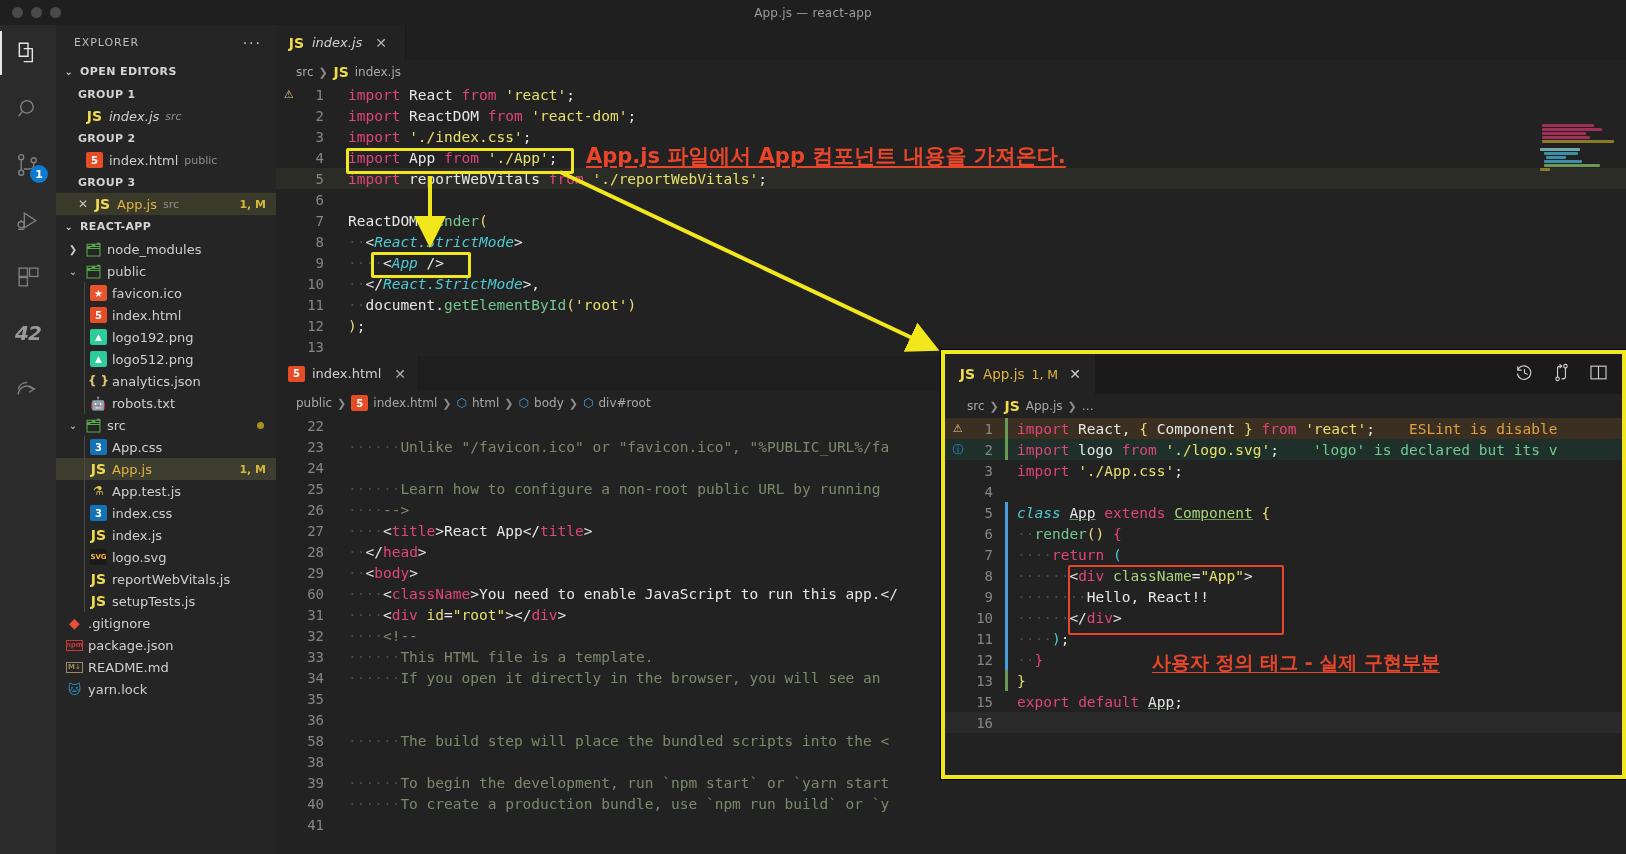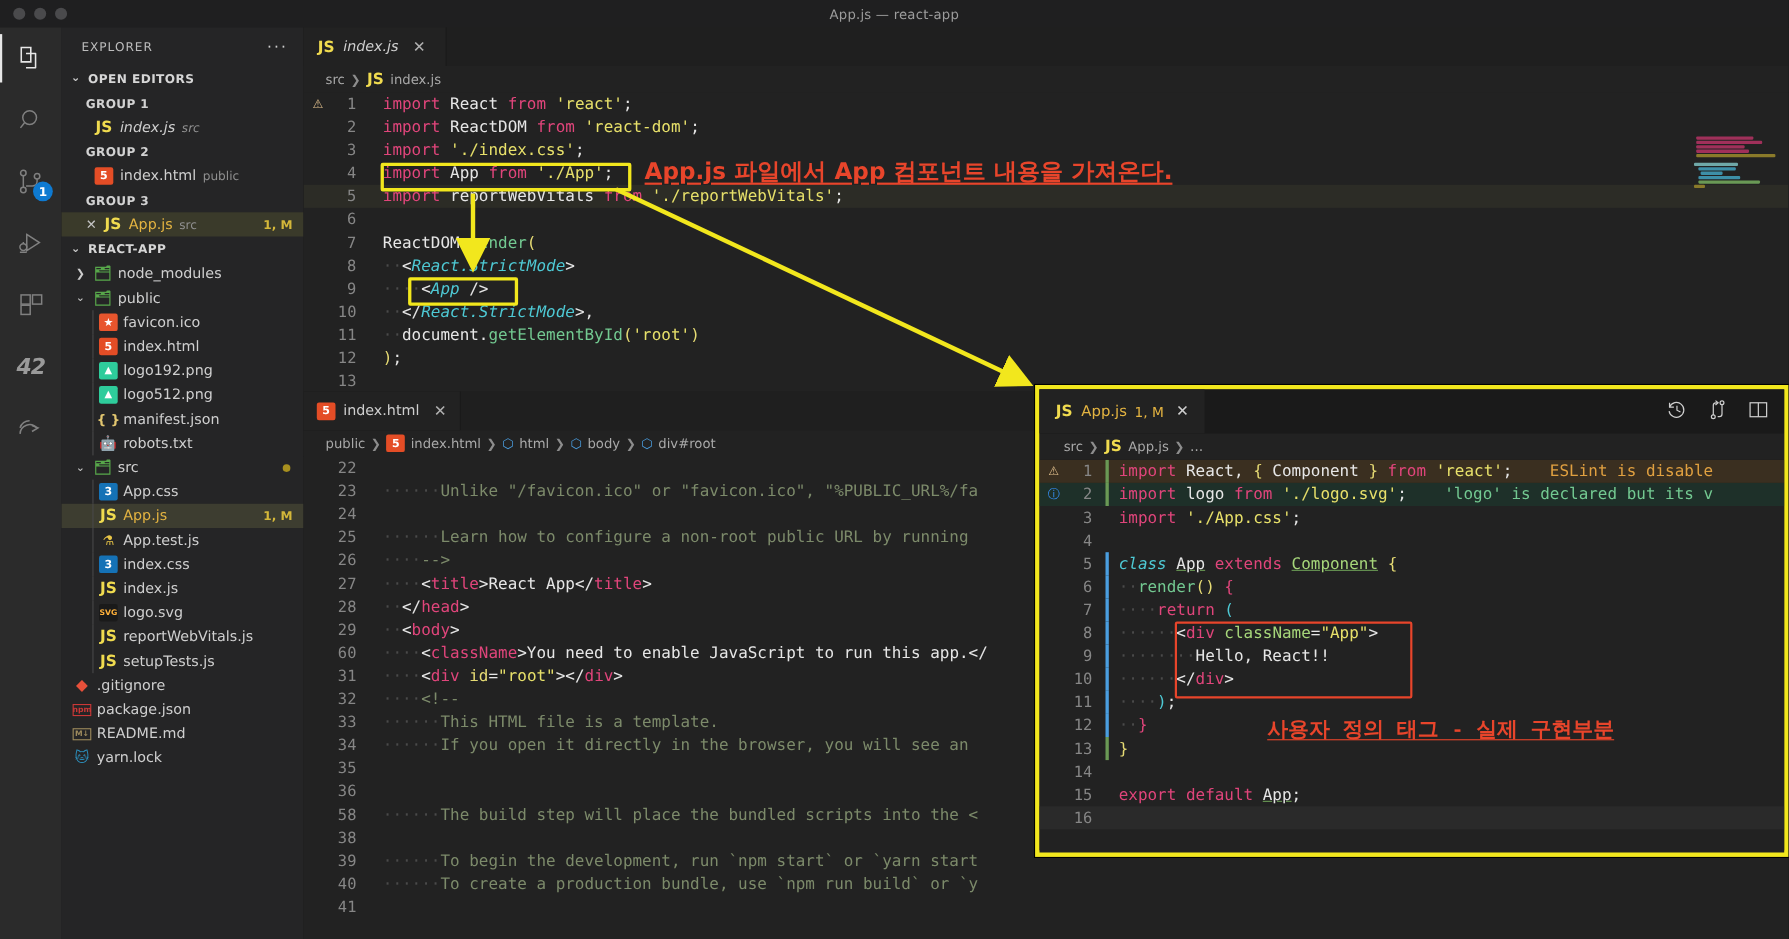--- a/index.html
+++ b/index.html
@@ -311,21 +311,21 @@
           <span>logo192.png</span>
           <span class="indent-guide"></span>
         </div>
         <div class="tree-row" style="padding-left: 34px;">
           <span class="ficon ic-png">▲</span>
           <span>logo512.png</span>
           <span class="indent-guide"></span>
         </div>
         <div class="tree-row" style="padding-left: 34px;">
           <span class="ficon ic-json">{ }</span>
-          <span>manifest.json</span>
+          <span>analytics.json</span>
           <span class="indent-guide"></span>
         </div>
         <div class="tree-row" style="padding-left: 34px;">
           <span class="ficon ic-robot">🤖</span>
           <span>robots.txt</span>
           <span class="indent-guide"></span>
         </div>
         <div class="tree-row" style="padding-left: 10px;">
           <span class="chev">⌄</span>
           <span class="ficon ic-folder-green">🗂</span>
@@ -554,30 +554,29 @@
         <div class="coderow"><span class="gutter-warn"></span><span class="lnum">4</span><span style="width: 12px; flex: 0 0 12px;"></span><span class="code"></span></div>
         <div class="coderow"><span class="gutter-warn"></span><span class="lnum">5</span><span style="width: 3px; height: 21px; background: rgb(74, 158, 224); margin-right: 9px; flex: 0 0 3px;"></span><span class="code"><span class="cls">class</span><span class="wh"> </span><span style="color: rgb(230, 230, 230); text-decoration: underline rgb(106, 153, 85);">App</span><span class="wh"> </span><span class="pnk">extends</span><span class="wh"> </span><span style="color: rgb(166, 214, 122); text-decoration: underline rgb(106, 153, 85);">Component</span><span class="wh"> </span><span class="yl">{</span></span></div>
         <div class="coderow"><span class="gutter-warn"></span><span class="lnum">6</span><span style="width: 3px; height: 21px; background: rgb(74, 158, 224); margin-right: 9px; flex: 0 0 3px;"></span><span class="code"><span class="dotsep">··</span><span class="fn">render</span><span class="yl">()</span><span class="wh"> </span><span class="pnk">{</span></span></div>
         <div class="coderow"><span class="gutter-warn"></span><span class="lnum">7</span><span style="width: 3px; height: 21px; background: rgb(74, 158, 224); margin-right: 9px; flex: 0 0 3px;"></span><span class="code"><span class="dotsep">····</span><span class="pnk">return</span><span class="wh"> </span><span class="tg2">(</span></span></div>
         <div class="coderow"><span class="gutter-warn"></span><span class="lnum">8</span><span style="width: 3px; height: 21px; background: rgb(74, 158, 224); margin-right: 9px; flex: 0 0 3px;"></span><span class="code"><span class="dotsep">······</span><span class="wh">&lt;</span><span class="pnk">div</span><span class="wh"> </span><span style="color: rgb(166, 214, 122);">className</span><span class="wh">=</span><span class="s">"App"</span><span class="wh">&gt;</span></span></div>
         <div class="coderow"><span class="gutter-warn"></span><span class="lnum">9</span><span style="width: 3px; height: 21px; background: rgb(74, 158, 224); margin-right: 9px; flex: 0 0 3px;"></span><span class="code"><span class="dotsep">········</span><span class="wh">Hello, React!!</span></span></div>
         <div class="coderow"><span class="gutter-warn"></span><span class="lnum">10</span><span style="width: 3px; height: 21px; background: rgb(74, 158, 224); margin-right: 9px; flex: 0 0 3px;"></span><span class="code"><span class="dotsep">······</span><span class="wh">&lt;/</span><span class="pnk">div</span><span class="wh">&gt;</span></span></div>
         <div class="coderow"><span class="gutter-warn"></span><span class="lnum">11</span><span style="width: 3px; height: 21px; background: rgb(74, 158, 224); margin-right: 9px; flex: 0 0 3px;"></span><span class="code"><span class="dotsep">····</span><span class="tg2">)</span><span class="wh">;</span></span></div>
         <div class="coderow"><span class="gutter-warn"></span><span class="lnum">12</span><span style="width: 3px; height: 21px; background: rgb(74, 158, 224); margin-right: 9px; flex: 0 0 3px;"></span><span class="code"><span class="dotsep">··</span><span class="pnk">}</span></span></div>
         <div class="coderow"><span class="gutter-warn"></span><span class="lnum">13</span><span style="width: 3px; height: 21px; background: rgb(106, 153, 85); margin-right: 9px; flex: 0 0 3px;"></span><span class="code"><span class="yl">}</span></span></div>
-        <div class="coderow"><span class="gutter-warn"></span><span class="lnum">14</span><span style="width: 12px; flex: 0 0 12px;"></span><span class="code"></span></div>
         <div class="coderow"><span class="gutter-warn"></span><span class="lnum">15</span><span style="width: 12px; flex: 0 0 12px;"></span><span class="code"><span class="k">export</span><span class="wh"> </span><span class="pnk">default</span><span class="wh"> </span><span style="color: rgb(230, 230, 230); text-decoration: underline rgb(106, 153, 85);">App</span><span class="wh">;</span></span></div>
         <div class="coderow curline"><span class="gutter-warn"></span><span class="lnum">16</span><span style="width: 12px; flex: 0 0 12px;"></span><span class="code"></span></div>
       </div>
   </div>
 
   <div class="ann-box-red" style="left:1068px;top:565px;width:216px;height:70px;"></div>
 
   <div class="ann-text" style="left:586px;top:142px;font-size:21px;">App.js 파일에서 App 컴포넌트 내용을 가져온다.</div>
-  <div class="ann-text" style="left:1152px;top:650px;font-size:19px;font-family:Liberation Mono, monospace;">사용자 정의 태그 - 실제 구현부분</div>
+  <div class="ann-text" style="left:1152px;top:650px;font-size:19px;">사용자 정의 태그 - 실제 구현부분</div>
 
   <svg class="svg-overlay">
     <defs>
       <marker id="arrowY" markerWidth="10" markerHeight="10" refX="4" refY="4" orient="auto">
         <path d="M0,0 L8,4 L0,8 z" fill="#f2e71d"></path>
       </marker>
     </defs>
 
     <path d="M430,176 L430,232" stroke="#f2e71d" stroke-width="4" fill="none" marker-end="url(#arrowY)"></path>
 

